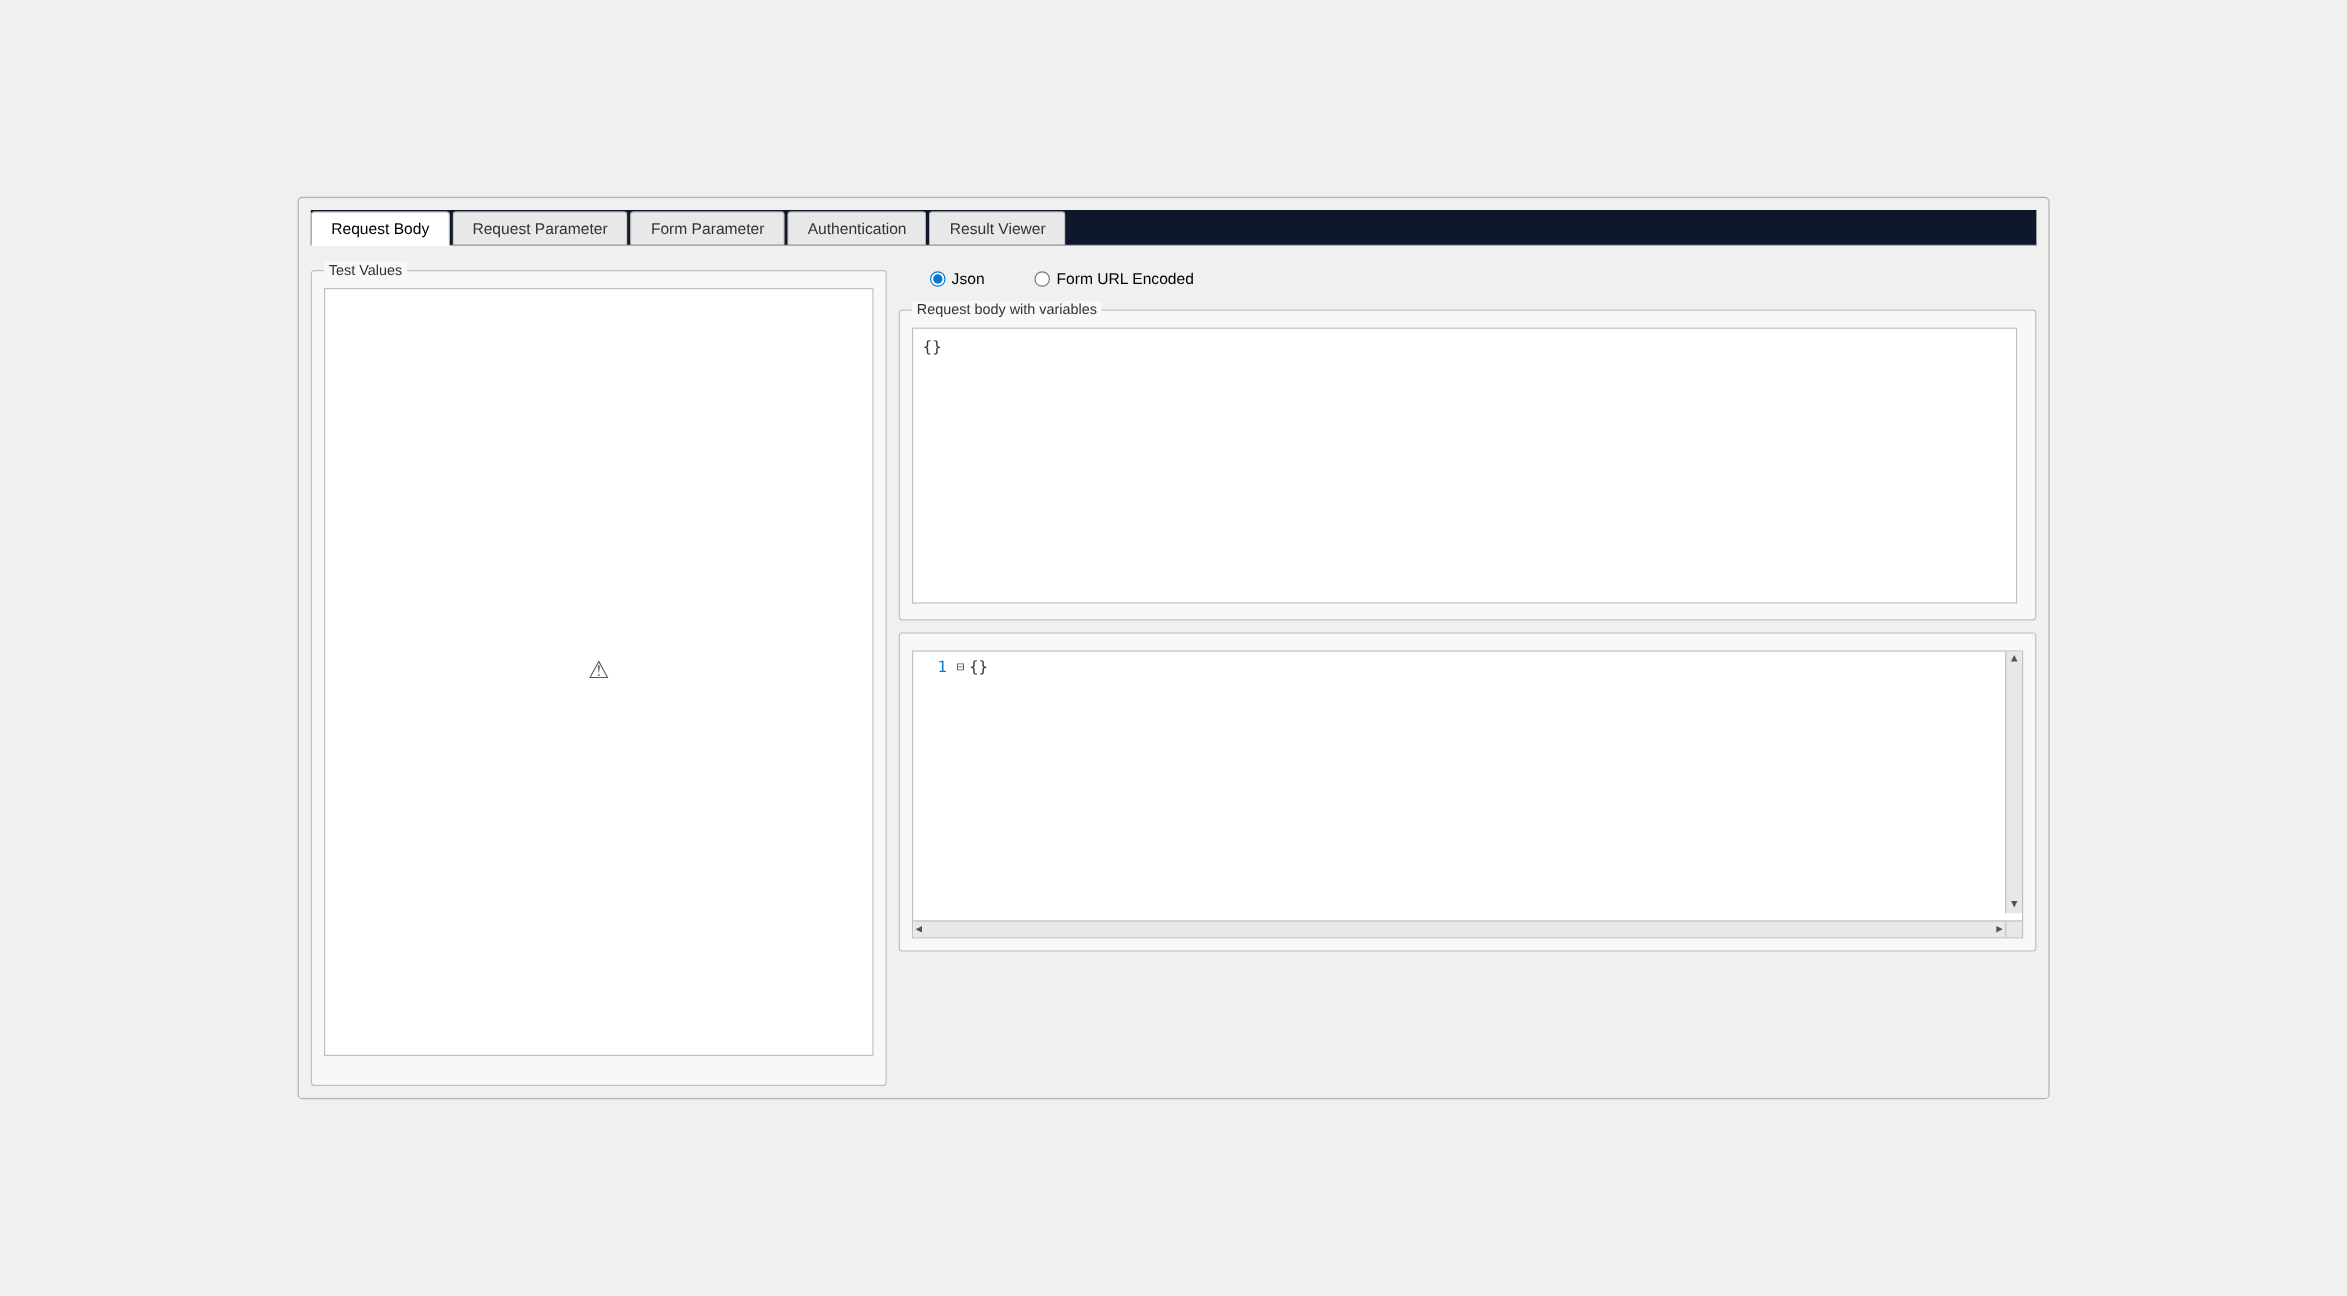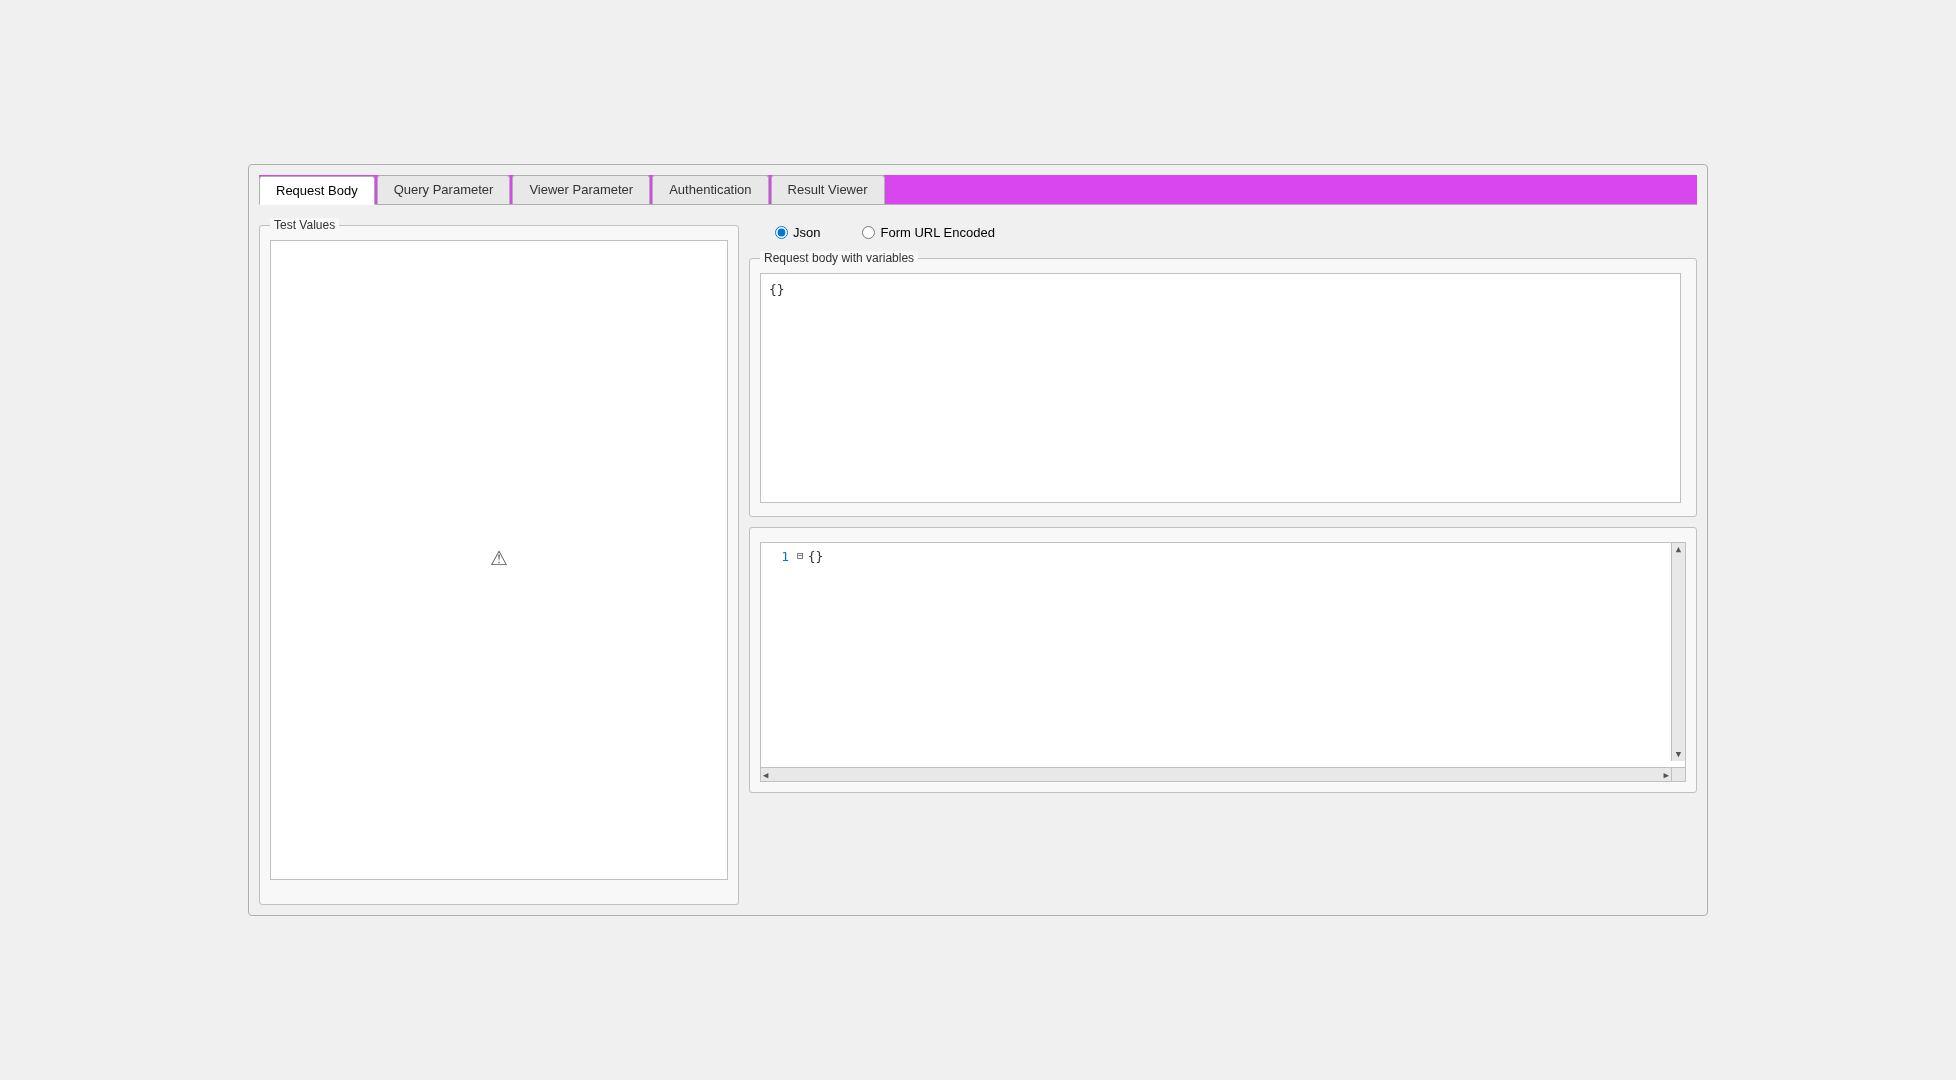--- a/index.html
+++ b/index.html
@@ -23,21 +23,22 @@
       font-size: 13px;
       font-weight: 600;
       color: #222;
       margin-bottom: 6px;
       padding-left: 2px;
     }
     .tabs {
       display: flex;
       border-bottom: 1px solid #b0b0b0;
       margin-bottom: 20px;
-      background: #d946ef;
+      background: #0f172a;
+      align-items: center;
     }
     .tab {
       padding: 6px 16px;
       border: 1px solid #b0b0b0;
       border-bottom: none;
       margin-right: 2px;
       cursor: pointer;
       background: #e8e8e8;
       font-size: 13px;
       color: #333;
@@ -256,24 +257,24 @@
 </head>
 <body>
 
 <div class="panel">
 
   <div class="tabs">
     <div class="tab active">
       <span>Request Body</span>
     </div>
     <div class="tab">
-      <span>Query Parameter</span>
+      <span>Request Parameter</span>
     </div>
     <div class="tab">
-      <span>Viewer Parameter</span>
+      <span>Form Parameter</span>
     </div>
     <div class="tab">
       <span>Authentication</span>
     </div>
     <div class="tab">
       <span>Result Viewer</span>
     </div>
   </div>
 
   <div class="content-area">

